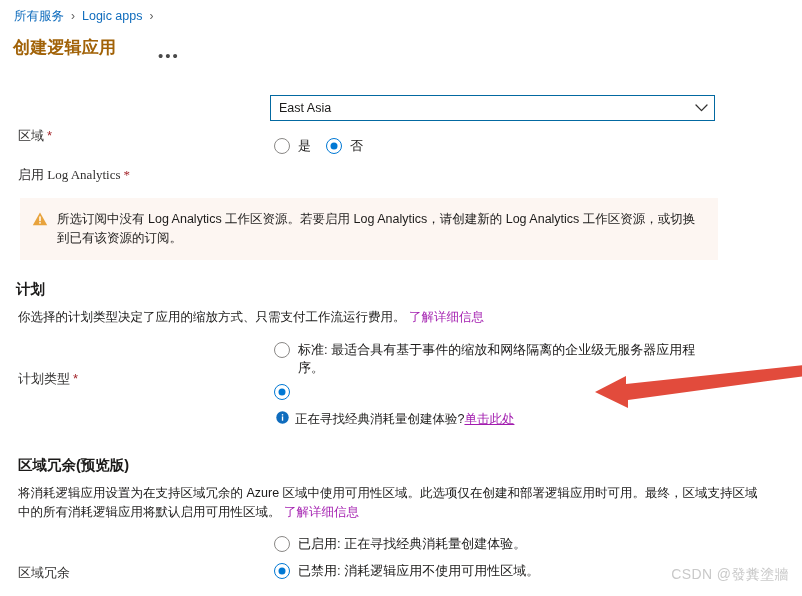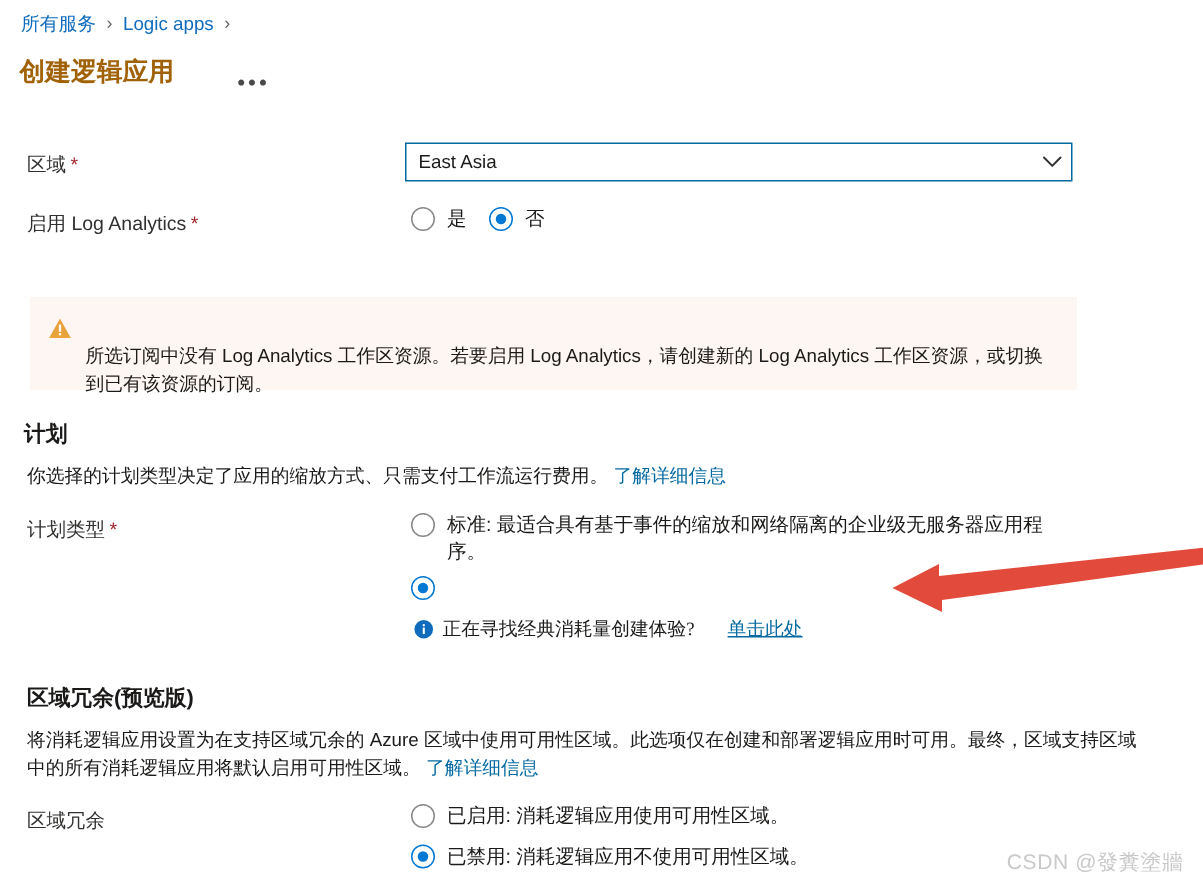--- a/index.html
+++ b/index.html
@@ -64,20 +64,21 @@
     letter-spacing: 2px;
     cursor: pointer;
   }
 
   
   .row-label {
     position: absolute;
     font-size: 13px;
     color: #323130;
     white-space: nowrap;
+    margin-top: 26px;
   }
   .req {
     color: #a4262c;
     margin-left: 3px;
     font-size: 13px;
   }
 
   
   .dropdown {
     position: absolute;
@@ -165,54 +166,52 @@
     width: 16px;
     height: 16px;
     margin-top: 1px;
   }
   .warn-text {
     margin-left: 9px;
     font-size: 12.5px;
     line-height: 19px;
     color: #1b1a19;
     max-width: 640px;
-    margin-top: 18px;
   }
 
   
   .section-title {
     position: absolute;
     font-size: 14.5px;
     font-weight: 700;
     color: #1b1a19;
     white-space: nowrap;
   }
   .section-desc {
     position: absolute;
     font-size: 12.5px;
     line-height: 19px;
     color: #1b1a19;
   }
   .inline-link {
-    color: #0369a1;
+    color: #a21caf;
     text-decoration: none;
     cursor: pointer;
   }
   .inline-link.u { text-decoration: underline; }
 
   
   .info-note {
     position: absolute;
     left: 276px;
     top: 411px;
     display: flex;
-    align-items: center;
-    font-size: 12.5px;
-    color: #1b1a19;
-    font-family: Liberation Serif, serif;
+    align-items: flex-start;
+    font-size: 12.5px;
+    color: #1b1a19;
   }
   .info-icon {
     width: 13px;
     height: 13px;
     flex: 0 0 auto;
     margin-right: 6px;
   }
 
   
   .annotation-arrow {
@@ -253,21 +252,21 @@
 </div>
 <div class="dropdown">
   <span class="dropdown-value">East Asia</span>
   <span class="dropdown-caret">
     <svg width="13" height="8" viewBox="0 0 13 8" aria-hidden="true">
       <path d="M1 1 L6.5 6.6 L12 1" fill="none" stroke="#323130" stroke-width="1.3" stroke-linecap="round" stroke-linejoin="round"></path>
     </svg>
   </span>
 </div>
 
-<div class="row-label" style="left:18px; top:140px;">
+<div class="row-label" style="left:18px; top:140px;font-family:Liberation Serif, serif;">
   <span>启用 Log Analytics</span><span class="req">*</span>
 </div>
 <div class="radio-item" style="left:274px; top:137px;">
   <span class="radio-mark"></span>
   <span class="radio-text">是</span>
 </div>
 <div class="radio-item" style="left:326px; top:137px;">
   <span class="radio-mark checked"></span>
   <span class="radio-text">否</span>
 </div>
@@ -306,37 +305,37 @@
 
 <div class="info-note">
   <span class="info-icon">
     <svg width="13" height="13" viewBox="0 0 13 13" aria-hidden="true">
       <circle cx="6.5" cy="6.5" r="6.2" fill="#0f6cbd"></circle>
       <rect x="5.85" y="5.4" width="1.35" height="4.3" fill="#ffffff"></rect>
       <rect x="5.85" y="3.1" width="1.35" height="1.4" fill="#ffffff"></rect>
     </svg>
   </span>
   <span>正在寻找经典消耗量创建体验?</span>
-  <span class="inline-link u" style="margin-left:22px;">单击此处</span>
+  <span class="inline-link u" style="margin-left:0;">单击此处</span>
 </div>
 
 <div class="section-title" style="left:18px; top:456px;">区域冗余(预览版)</div>
 <div class="section-desc" style="left:18px; top:484px; width:740px;">
   <span>将消耗逻辑应用设置为在支持区域冗余的 Azure 区域中使用可用性区域。此选项仅在创建和部署逻辑应用时可用。最终，区域支持区域中的所有消耗逻辑应用将默认启用可用性区域。</span>
   <span class="inline-link">了解详细信息</span>
 </div>
 
 <div class="row-label" style="left:18px; top:538px;">
   <span>区域冗余</span>
 </div>
 
 <div class="radio-item" style="left:274px; top:535px; width:420px;">
   <span class="radio-mark"></span>
   <span class="radio-text">
-    <b>已启用:</b><span> 消耗逻辑应用使用可用性区域。</span>
+    <b>已启用:</b><span> 正在寻找经典消耗量创建体验。</span>
   </span>
 </div>
 
 <div class="radio-item" style="left:274px; top:562px; width:420px;">
   <span class="radio-mark checked"></span>
   <span class="radio-text">
     <b>已禁用:</b><span> 消耗逻辑应用不使用可用性区域。</span>
   </span>
 </div>
 

